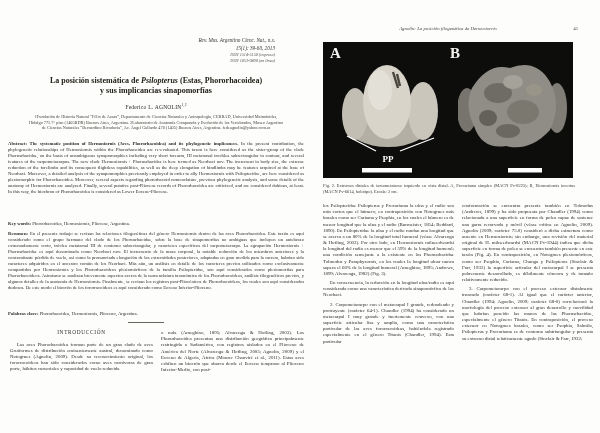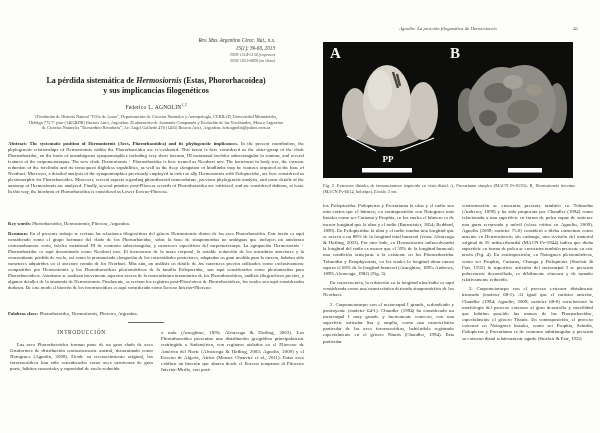--- a/index.html
+++ b/index.html
@@ -53,22 +53,22 @@
 <div class="sheet">
 
   <div class="abs journal-ref">
     <div class="big">Rev. Mus. Argentino Cienc. Nat., n.s.</div>
     <div class="big">15(1): 39-60, 2013</div>
     <div class="small">ISSN 1514-5158 (impresa)</div>
     <div class="small">ISSN 1853-0400 (en línea)</div>
   </div>
 
   <div class="abs paper-title">
-    <span>La pérdida sistemática de </span><em>Hermosiornis</em><span> (Estas, Phororhacoidea)</span><br>
-    <span>y sus implicancias filogenéticos</span>
+    <span>La posición sistemática de </span><em>Psilopterus</em><span> (Estas, Phororhacoidea)</span><br>
+    <span>y sus implicancias sinapomorfías</span>
   </div>
 
   <div class="abs author-line">
     <span>Federico L. AGNOLIN</span><sup>1,2</sup>
   </div>
 
   <div class="abs affiliation">1Fundación de Historia Natural “Félix de Azara”, Departamento de Ciencias Naturales y Antropología, CEBBAD, Universidad Maimónides, Hidalgo 775 7° piso (1405BDB) Buenos Aires, Argentina. 2Laboratorio de Anatomía Comparada y Evolución de los Vertebrados, Museo Argentino de Ciencias Naturales “Bernardino Rivadavia”, Av. Ángel Gallardo 470 (1405) Buenos Aires, Argentina. fedeagnolin@yahoo.com.ar</div>
 
   <div class="abs abstract-block">
     <span class="lbl">Abstract:</span>

